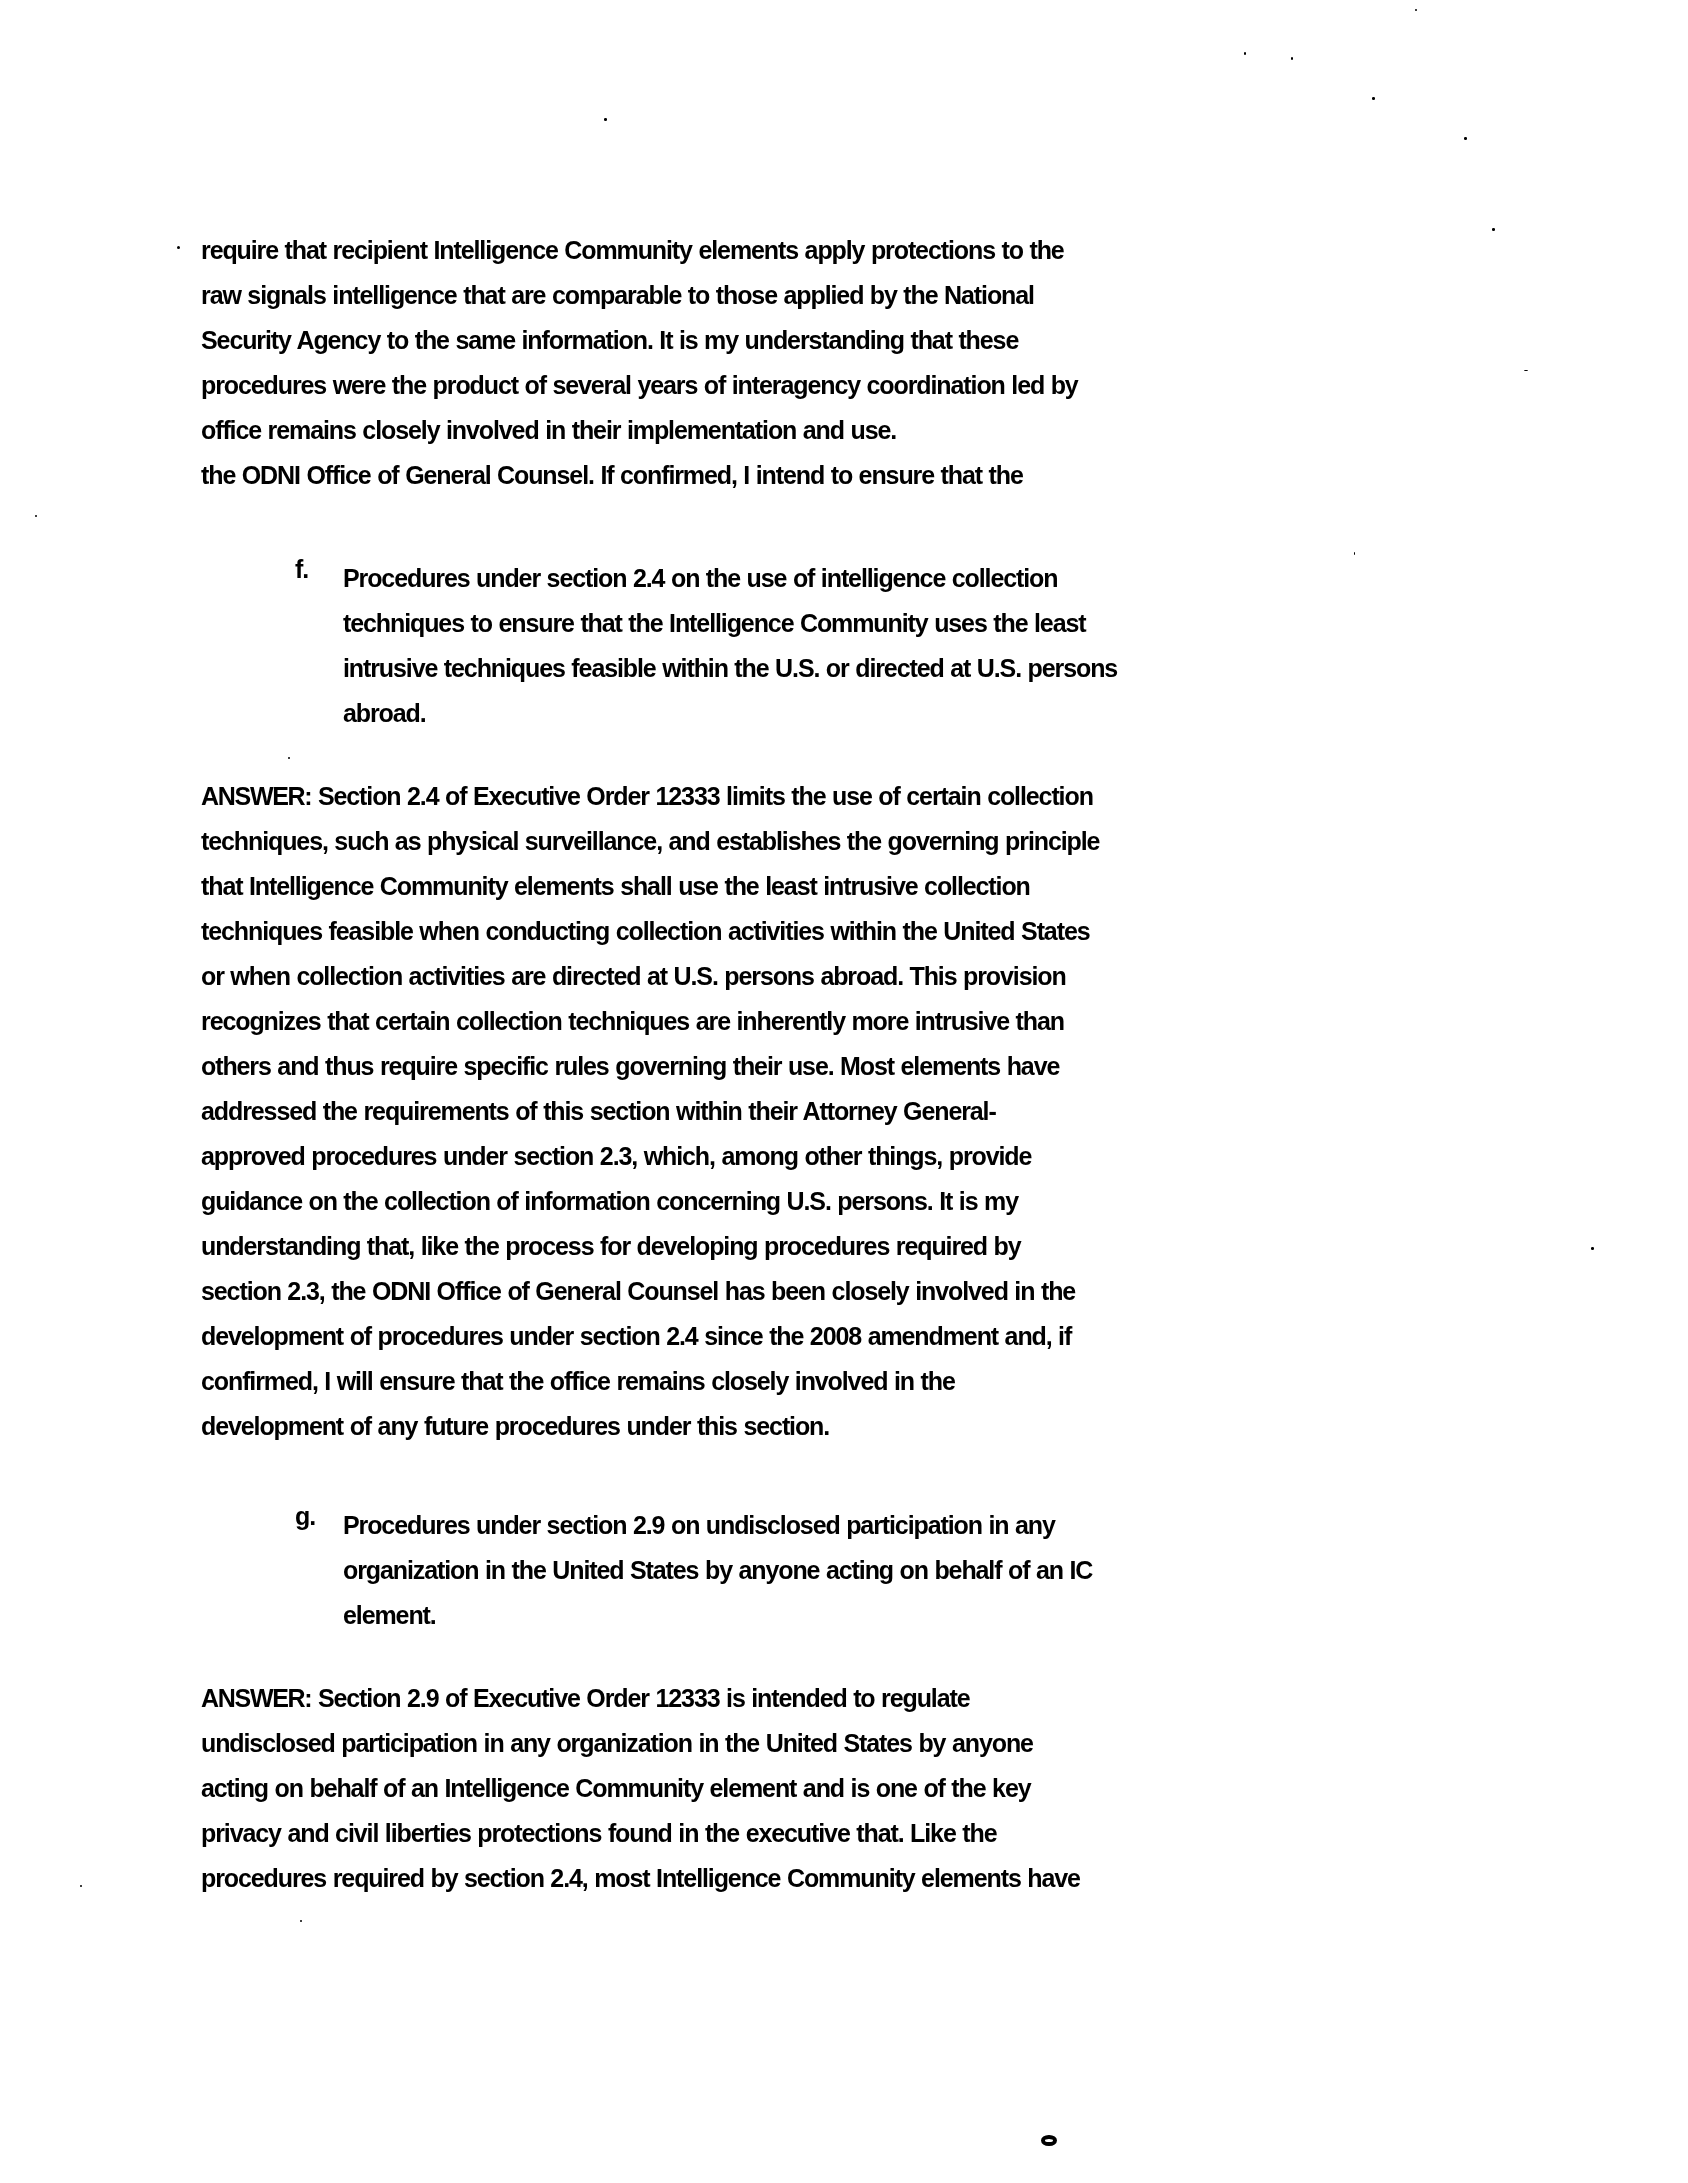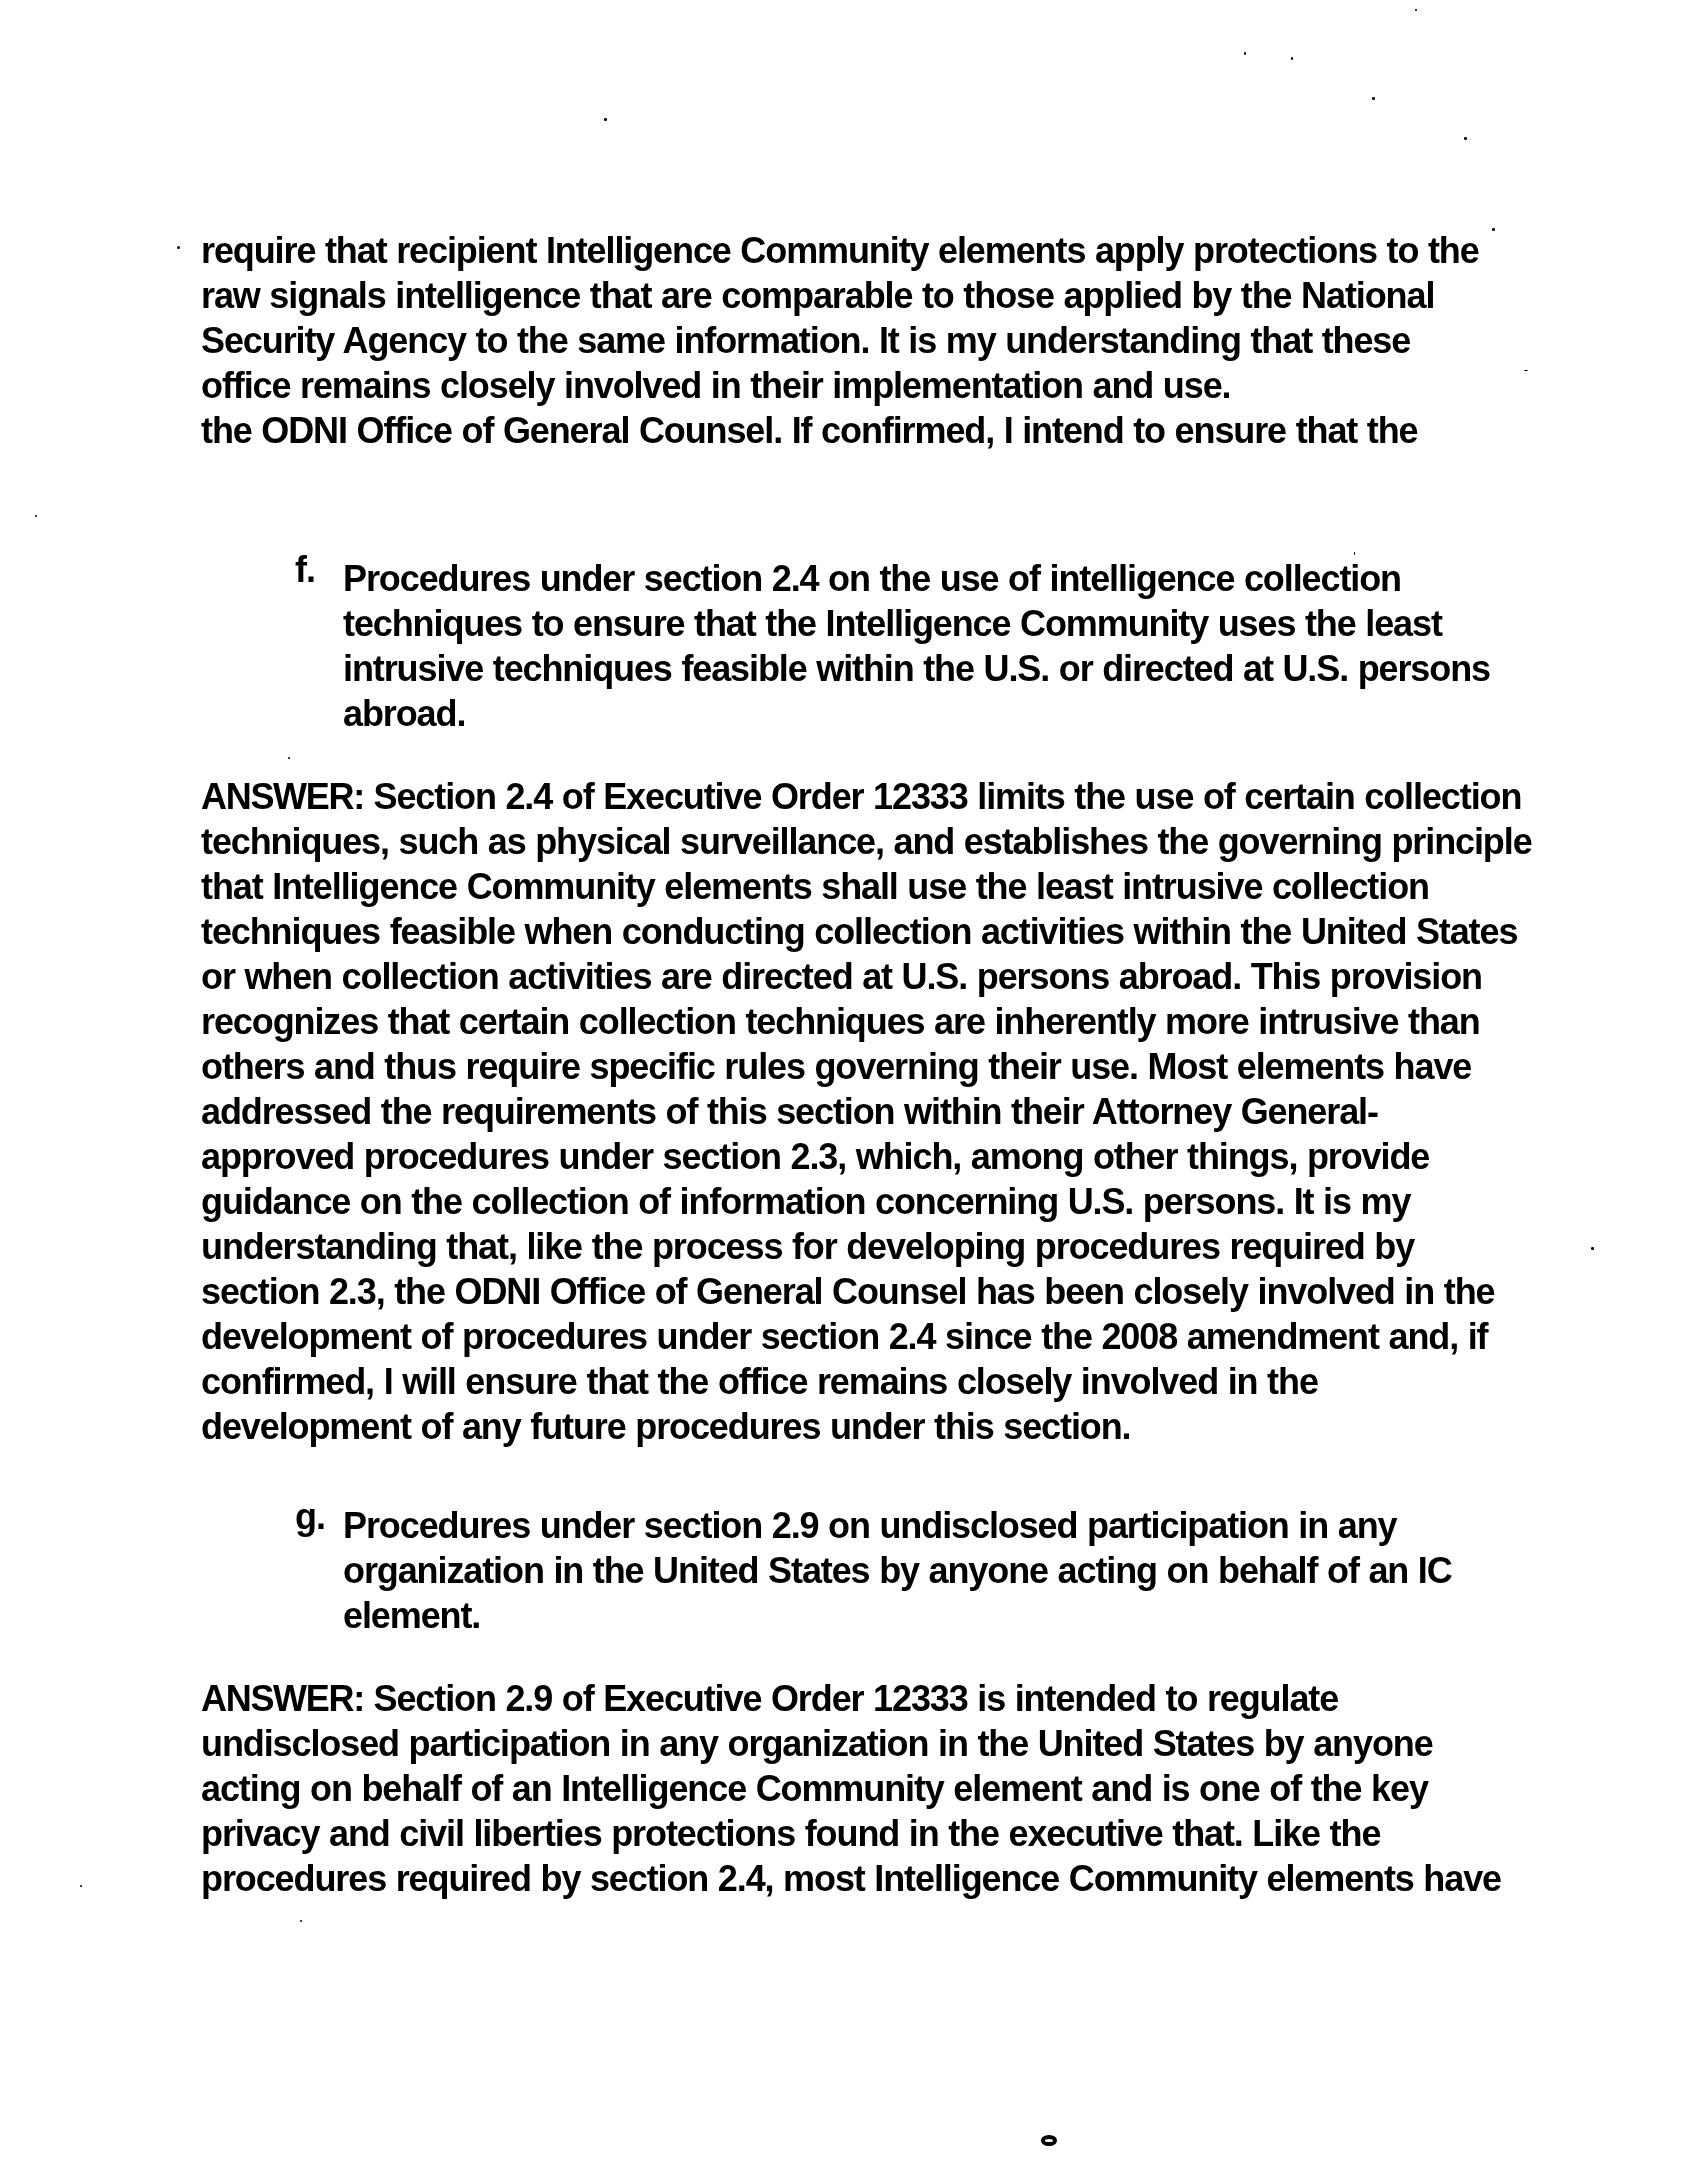--- a/index.html
+++ b/index.html
@@ -1,19 +1,19 @@
 <!DOCTYPE html>
 <html style="font-size:10.6px"><head>
 <meta charset="utf-8">
 <style>
   html, body { margin: 0; padding: 0; background: #ffffff; }
   body { width: 1688px; height: 2183px; position: relative; overflow: hidden;
          font-family: "Liberation Sans", "DejaVu Sans", sans-serif; color: #000; }
   .page { position: absolute; left: 0; top: 0; width: 1688px; height: 2183px; background: #fff; }
-  .block { position: absolute; font-weight: bold; font-size: 36px; line-height: 45px;
+  .block { position: absolute; font-weight: bold; font-size: 25px; line-height: 45px;
            letter-spacing: -1.1px; word-spacing: 0.7px; }
   .line { display: block; white-space: nowrap; }
   .para { left: 201px; width: 1241px; }
   .item { left: 295px; width: 1155px; }
   .item .marker { position: absolute; left: 0; top: 0; }
   .item .item-text { position: absolute; left: 48px; top: 0; margin-top: 9px; }
   .lbl { font-weight: 900; letter-spacing: -1.3px; }
   .speck { position: absolute; background: #000; border-radius: 50%; }
   .pagenum { position: absolute; left: 1041px; top: 2135px; width: 16px; height: 11.3px;
              border: 4px solid #000; border-radius: 50%; box-sizing: border-box; }
@@ -36,20 +36,21 @@
   <span class="speck" style="left:288px;top:757px;width:2px;height:2px;"></span>
   <span class="speck" style="left:1591px;top:1247px;width:2.7px;height:2.7px;"></span>
   <span class="speck" style="left:35px;top:515px;width:2px;height:2px;"></span>
   <span class="speck" style="left:80px;top:1885px;width:2px;height:2px;"></span>
   <span class="speck" style="left:300px;top:1920px;width:2px;height:2px;"></span>
 
   <div class="block para" style="top:228px;">
     <span class="line">require that recipient Intelligence Community elements apply protections to the</span>
     <span class="line">raw signals intelligence that are comparable to those applied by the National</span>
     <span class="line">Security Agency to the same information.  It is my understanding that these</span>
+    <span class="line">procedures were the product of several years of interagency coordination led by</span>
     <span class="line">office remains closely involved in their implementation and use.</span>
     <span class="line">the ODNI Office of General Counsel.  If confirmed, I intend to ensure that the</span>
   </div>
 
   <div class="block item" style="top:547px;height:186px;">
     <span class="marker">f.</span>
     <div class="item-text">
       <span class="line">Procedures under section 2.4 on the use of intelligence collection</span>
       <span class="line">techniques to ensure that the Intelligence Community uses the least</span>
       <span class="line">intrusive techniques feasible within the U.S. or directed at U.S. persons</span>

